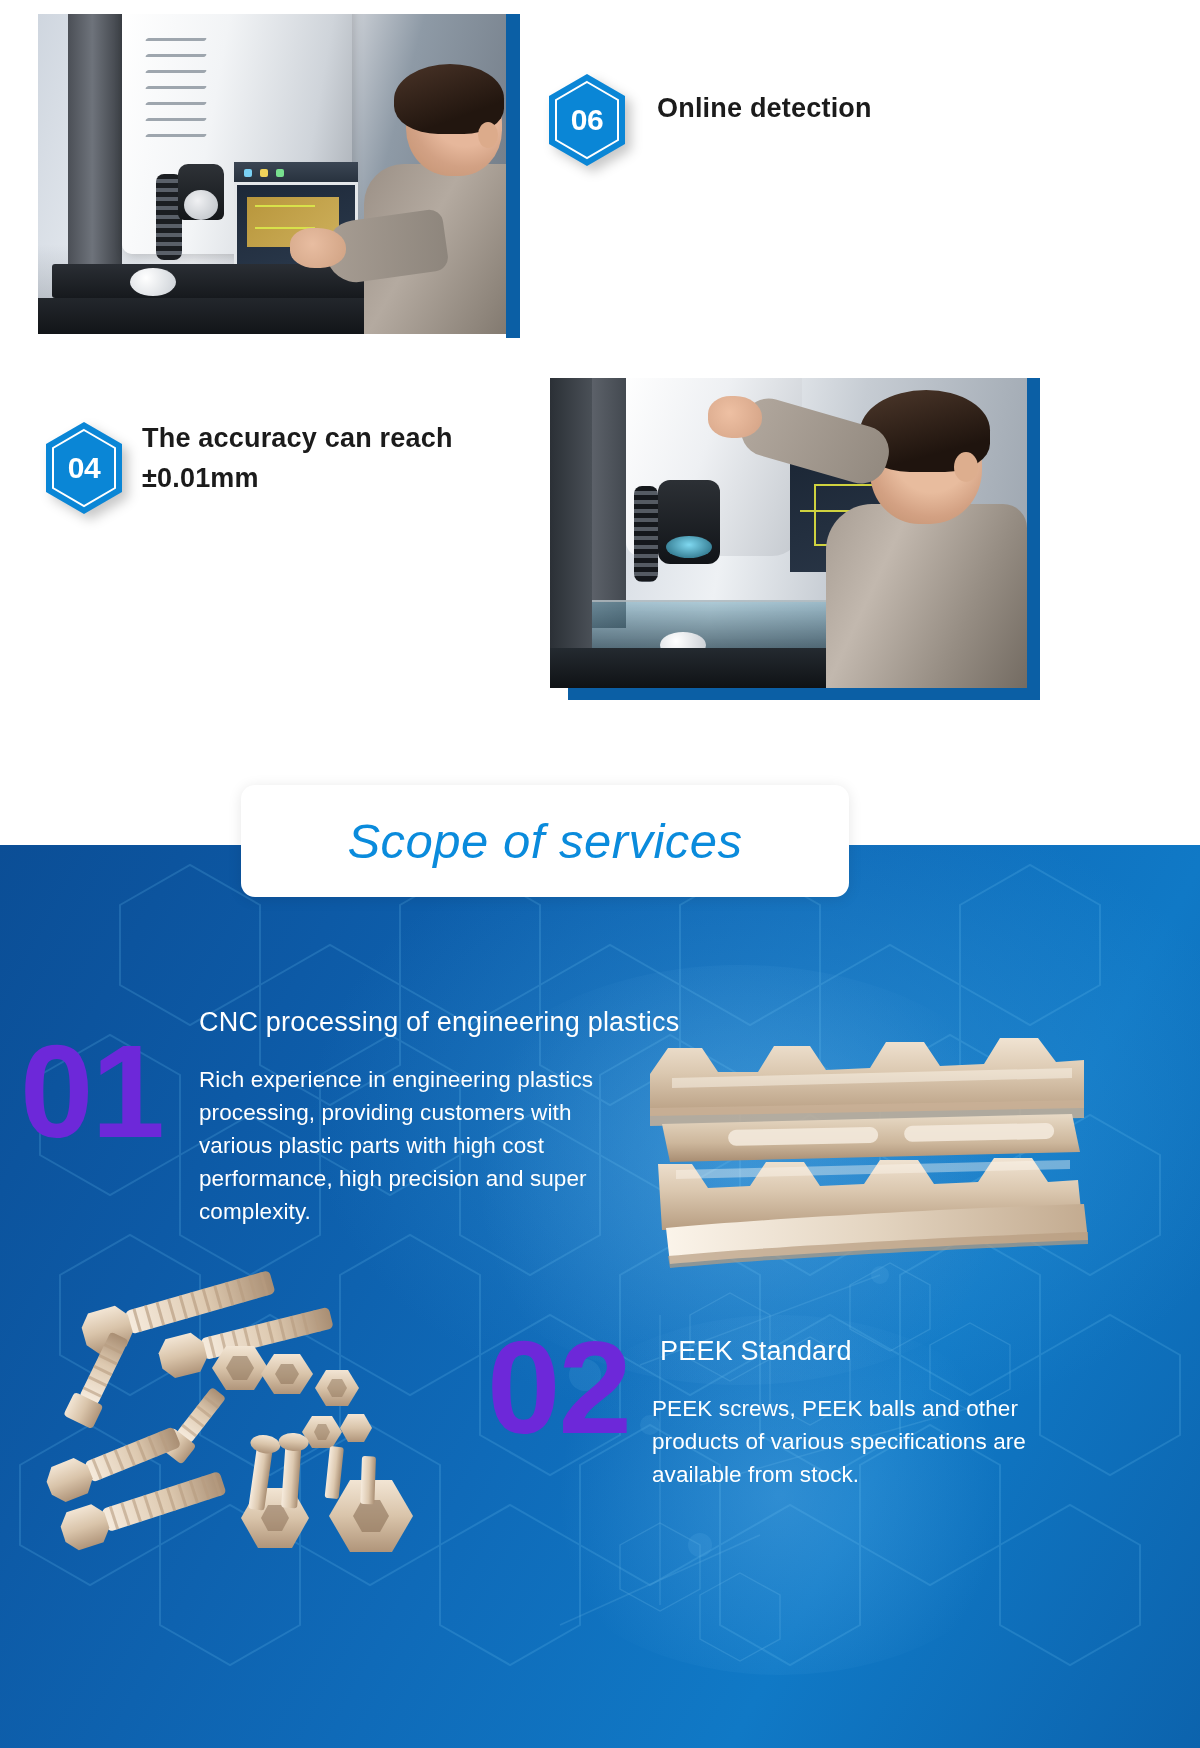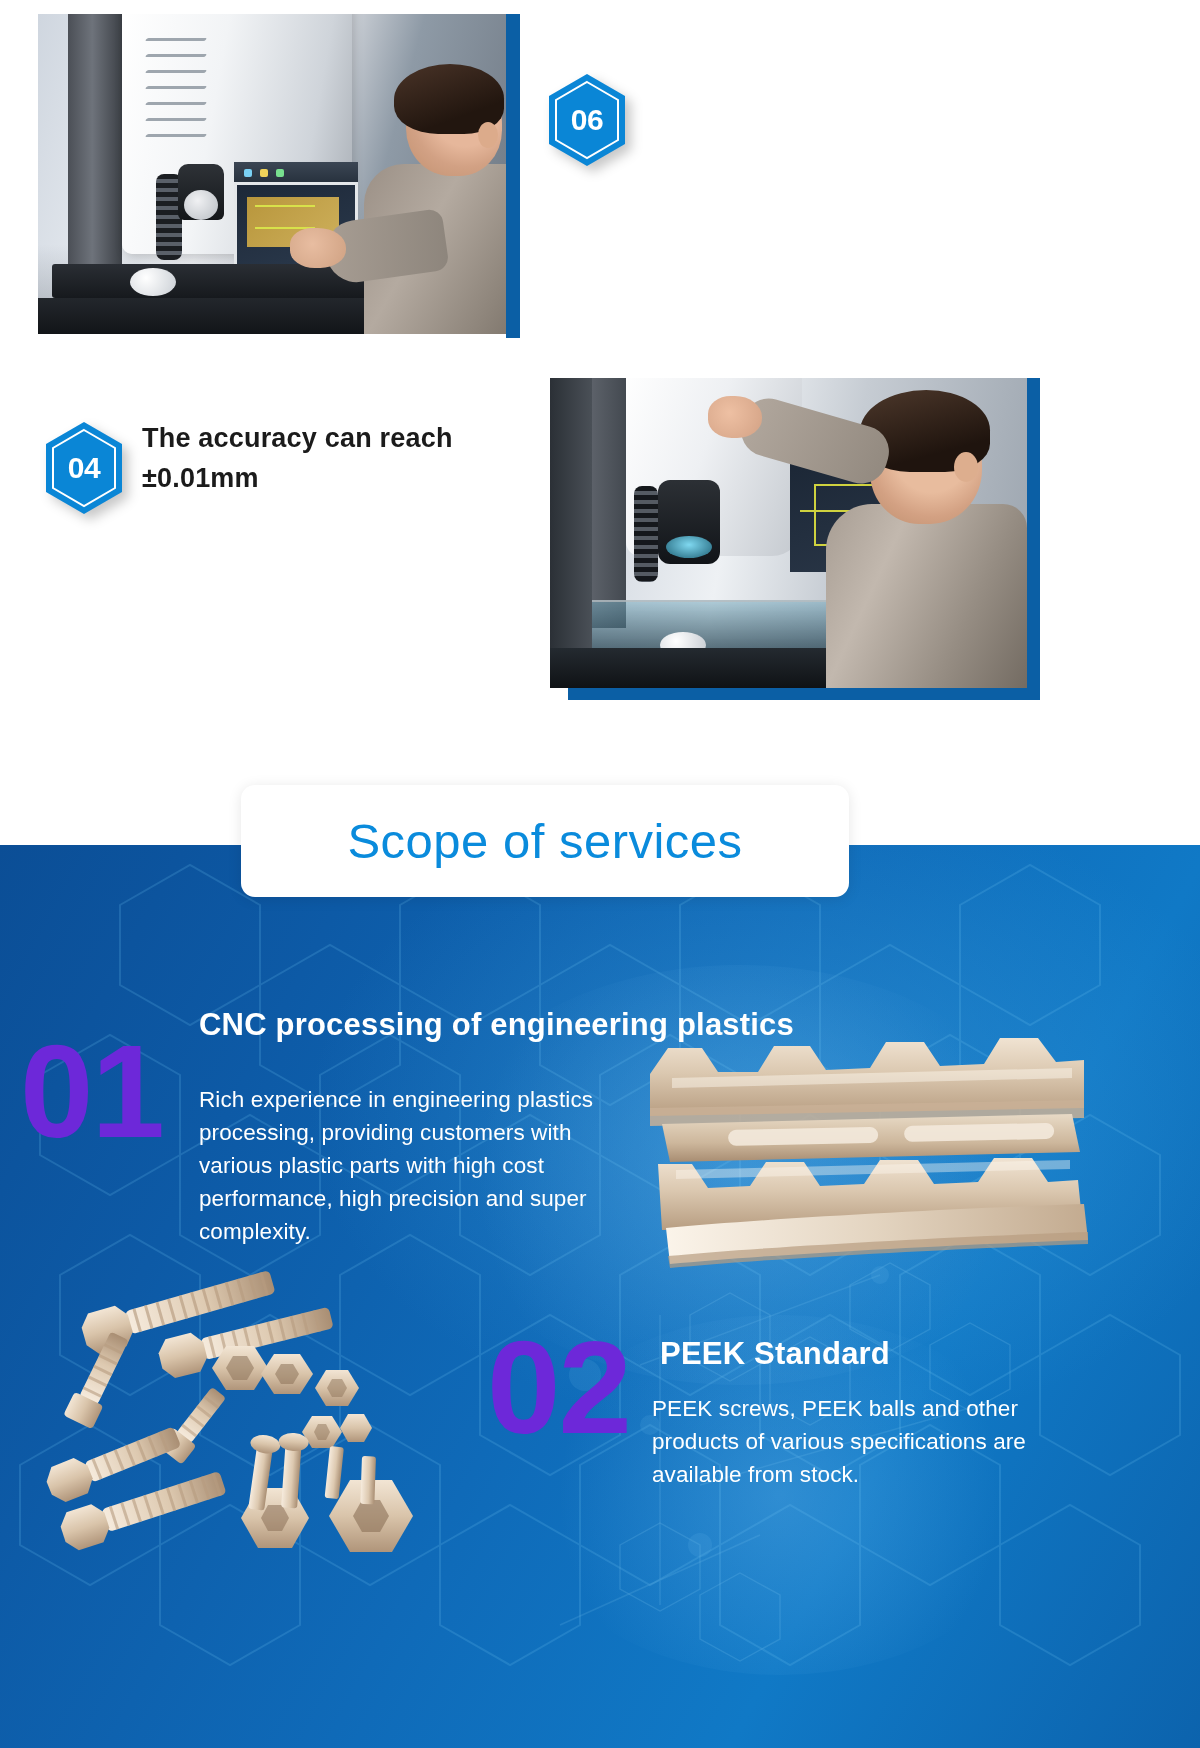--- a/index.html
+++ b/index.html
@@ -283,50 +283,51 @@
     width: 608px; height: 112px;
     background: #ffffff;
     border-radius: 14px;
     display: flex; align-items: center; justify-content: center;
     box-shadow: 0 2px 14px rgba(0,0,0,.10);
     z-index: 5;
   }
   #scope-title {
     color: #0a8bdc;
     font-size: 49px;
+    font-style: italic;
     font-weight: normal;
     letter-spacing: .5px;
   }
   .svc-num {
     position: absolute;
     color: #6d28d9;
     font-size: 132px;
     font-weight: bold;
     line-height: 1;
     letter-spacing: -2px;
   }
   .svc-title {
     position: absolute;
     color: #ffffff;
-    font-size: 31px;
-    font-weight: bold;
+    font-size: 27px;
+    font-weight: normal;
     letter-spacing: .2px;
     white-space: nowrap;
   }
   .svc-body {
     position: absolute;
     color: #ffffff;
     font-size: 22.5px;
     line-height: 33px;
     letter-spacing: .1px;
   }
 
   #svc-01-num { left: 20px; top: 1026px; }
   #svc-01-title { left: 199px; top: 1007px; }
-  #svc-01-body { left: 199px; top: 1063px; width: 450px; margin-top: 20px; }
+  #svc-01-body { left: 199px; top: 1063px; width: 450px; }
 
   #svc-02-num { left: 487px; top: 1322px; }
   #svc-02-title { left: 660px; top: 1336px; }
   #svc-02-body { left: 652px; top: 1392px; width: 420px; }
 
   
   #peek-part {
     position: absolute;
     left: 632px; top: 1012px;
     width: 468px; height: 268px;
@@ -382,20 +383,21 @@
   </div>
 
   <div class="feature-row" id="block-03">
     <div class="hexbadge" style="left:0; top:6px;">
       <svg viewBox="0 0 84 96" xmlns="http://www.w3.org/2000/svg">
         <polygon points="42,2 80,24 80,72 42,94 4,72 4,24" fill="#0a86d6"></polygon>
         <polygon points="42,10 73,28 73,68 42,86 11,68 11,28" fill="none" stroke="#ffffff" stroke-width="2"></polygon>
       </svg>
       <div class="num">06</div>
     </div>
+    <div class="feat-title" style="margin-left:112px; padding-top:22px;">Online detection</div>
   </div>
 
   <div class="feature-row" id="block-04">
     <div class="hexbadge" style="left:0; top:8px;">
       <svg viewBox="0 0 84 96" xmlns="http://www.w3.org/2000/svg">
         <polygon points="42,2 80,24 80,72 42,94 4,72 4,24" fill="#0a86d6"></polygon>
         <polygon points="42,10 73,28 73,68 42,86 11,68 11,28" fill="none" stroke="#ffffff" stroke-width="2"></polygon>
       </svg>
       <div class="num">04</div>
     </div>

